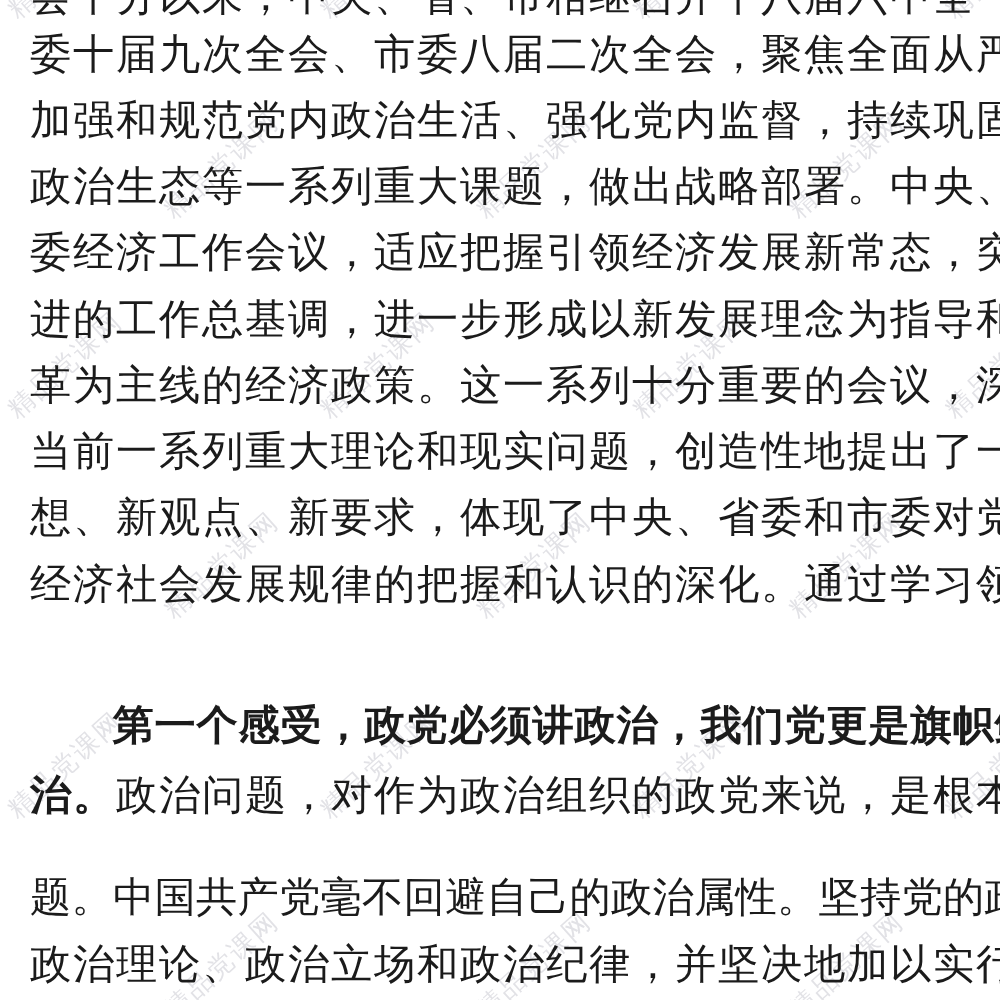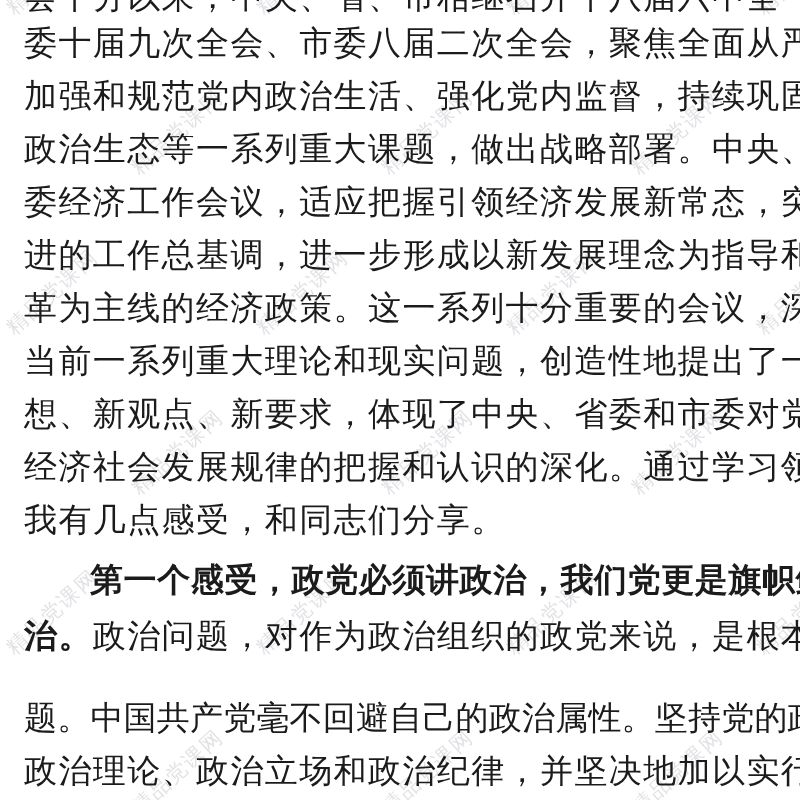--- a/index.html
+++ b/index.html
@@ -129,21 +129,20 @@
     <div class="doc-line" style="top:236px;">进的工作总基调，进一步形成以新发展理念为指导和供给侧改</div>
 
     <div class="doc-line" style="top:289px;">革为主线的经济政策。这一系列十分重要的会议，深刻回答了</div>
 
     <div class="doc-line" style="top:342px;">当前一系列重大理论和现实问题，创造性地提出了一系列新思</div>
 
     <div class="doc-line" style="top:395px;">想、新观点、新要求，体现了中央、省委和市委对党的建设、</div>
 
     <div class="doc-line" style="top:448px;">经济社会发展规律的把握和认识的深化。通过学习领会精神，</div>
 
-    <div class="doc-line" style="top:501px;">我有几点感受，和同志们分享。</div>
 
     <div class="doc-line is-bold is-indented" style="top:561px;">第一个感受，政党必须讲政治，我们党更是旗帜鲜明讲政</div>
 
     <div class="doc-line" style="top:617px;">
       <span class="seg-bold">治。</span><span>政治问题，对作为政治组织的政党来说，是根本性的大问</span>
     </div>
 
     <div class="doc-line is-tight" style="top:699px;">题。中国共产党毫不回避自己的政治属性。坚持党的政治纲领、</div>
 
     <div class="doc-line" style="top:752px;">政治理论、政治立场和政治纪律，并坚决地加以实行，这是党</div>

